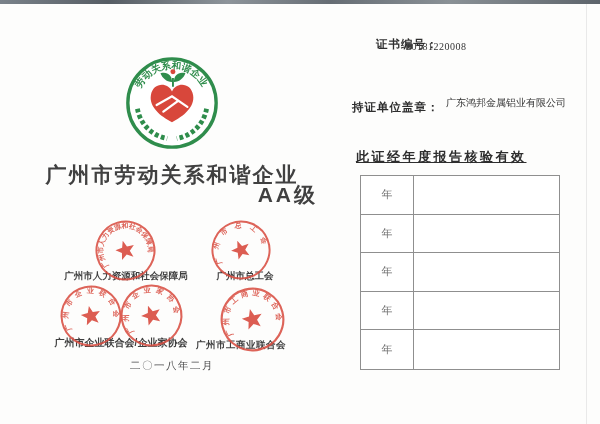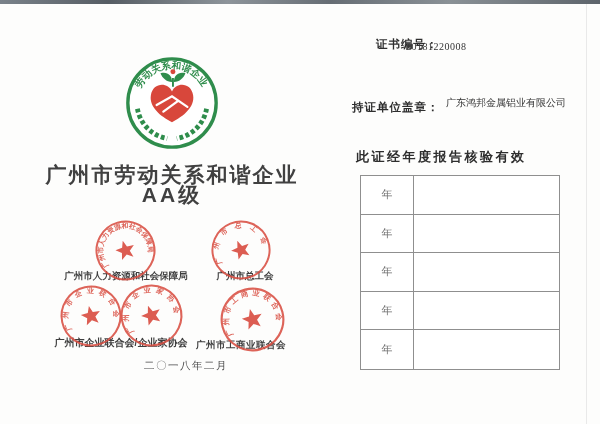--- a/index.html
+++ b/index.html
@@ -12,49 +12,49 @@
   .abs{position:absolute;}
   
   .top-bar{left:0;top:0;width:600px;height:4px;
     background:linear-gradient(90deg,#7a828a 0%,#565d64 18%,#8d949a 38%,#666d74 55%,#8a9196 75%,#5d646b 100%);}
   .right-edge{left:586px;top:4px;width:1px;height:420px;background:#e9e9e9;}
 
   
   .logo{left:124px;top:55px;width:96px;height:96px;}
   .title1{left:26px;top:149px;width:292px;text-align:center;
     font-size:21px;font-weight:bold;letter-spacing:2px;color:#404040;margin-top:12px;}
-  .title2{left:26px;top:181px;width:292px;text-align:center;
+  .title2{left:26px;top:181px;width:292px;text-align:right;
     font-size:21px;font-weight:bold;letter-spacing:3px;color:#404040;}
 
   .seal{opacity:.88;}
   .seal-s1{left:94px;top:219px;width:63px;height:63px;transform:rotate(-16deg);}
   .seal-s2{left:210px;top:219px;width:62px;height:62px;transform:rotate(-22deg);}
   .seal-s3a{left:59px;top:284px;width:64px;height:64px;transform:rotate(-12deg);}
   .seal-s3b{left:119px;top:283px;width:65px;height:65px;transform:rotate(-20deg);}
   .seal-s4{left:219px;top:286px;width:67px;height:67px;transform:rotate(-14deg);}
 
   .seal-label{font-weight:bold;color:#3e3e3e;text-align:center;white-space:nowrap;}
   .lbl1{left:60px;top:270px;width:132px;font-size:9.5px;}
   .lbl2{left:213px;top:270px;width:64px;font-size:9.5px;}
   .lbl3{left:53px;top:336px;width:136px;font-size:10px;}
   .lbl4{left:196px;top:339px;width:90px;font-size:9.5px;letter-spacing:.5px;}
 
-  .issue-date{left:132px;top:359px;width:108px;text-align:center;
+  .issue-date{left:118px;top:359px;width:108px;text-align:center;
     font-size:10.5px;color:#4a4a4a;letter-spacing:1.5px;}
 
   
   .field-label{font-weight:bold;font-size:11.5px;color:#2e2e2e;letter-spacing:1px;white-space:nowrap;}
   .cert-no-label{left:352px;top:37px;margin-left:24px;}
   .cert-no-value{left:406px;top:41px;font-family:"Liberation Serif",serif;
     font-size:10px;color:#333;letter-spacing:.5px;}
   .holder-label{left:352px;top:100px;}
   .holder-value{left:446px;top:96px;font-family:Liberation Mono, monospace;
     font-size:10px;color:#333;}
   .validity-note{left:356px;top:148px;font-weight:bold;font-size:13px;
-    letter-spacing:2.5px;color:#2e2e2e;white-space:nowrap;}
+    letter-spacing:2.5px;color:#2e2e2e;white-space:nowrap;text-decoration:underline;}
 
   .verify-table{left:360px;top:175px;width:198px;height:193px;
     display:grid;grid-template-columns:53px 1fr;grid-auto-rows:1fr;
     border:1px solid #8f8f8f;background:#fff;}
   .verify-table .cell{border-bottom:1px solid #8f8f8f;}
   .verify-table .cell.year{border-right:1px solid #8f8f8f;
     display:flex;align-items:center;justify-content:center;
     font-size:11px;color:#707070;}
   .verify-table .cell.last{border-bottom:none;}
 </style>

